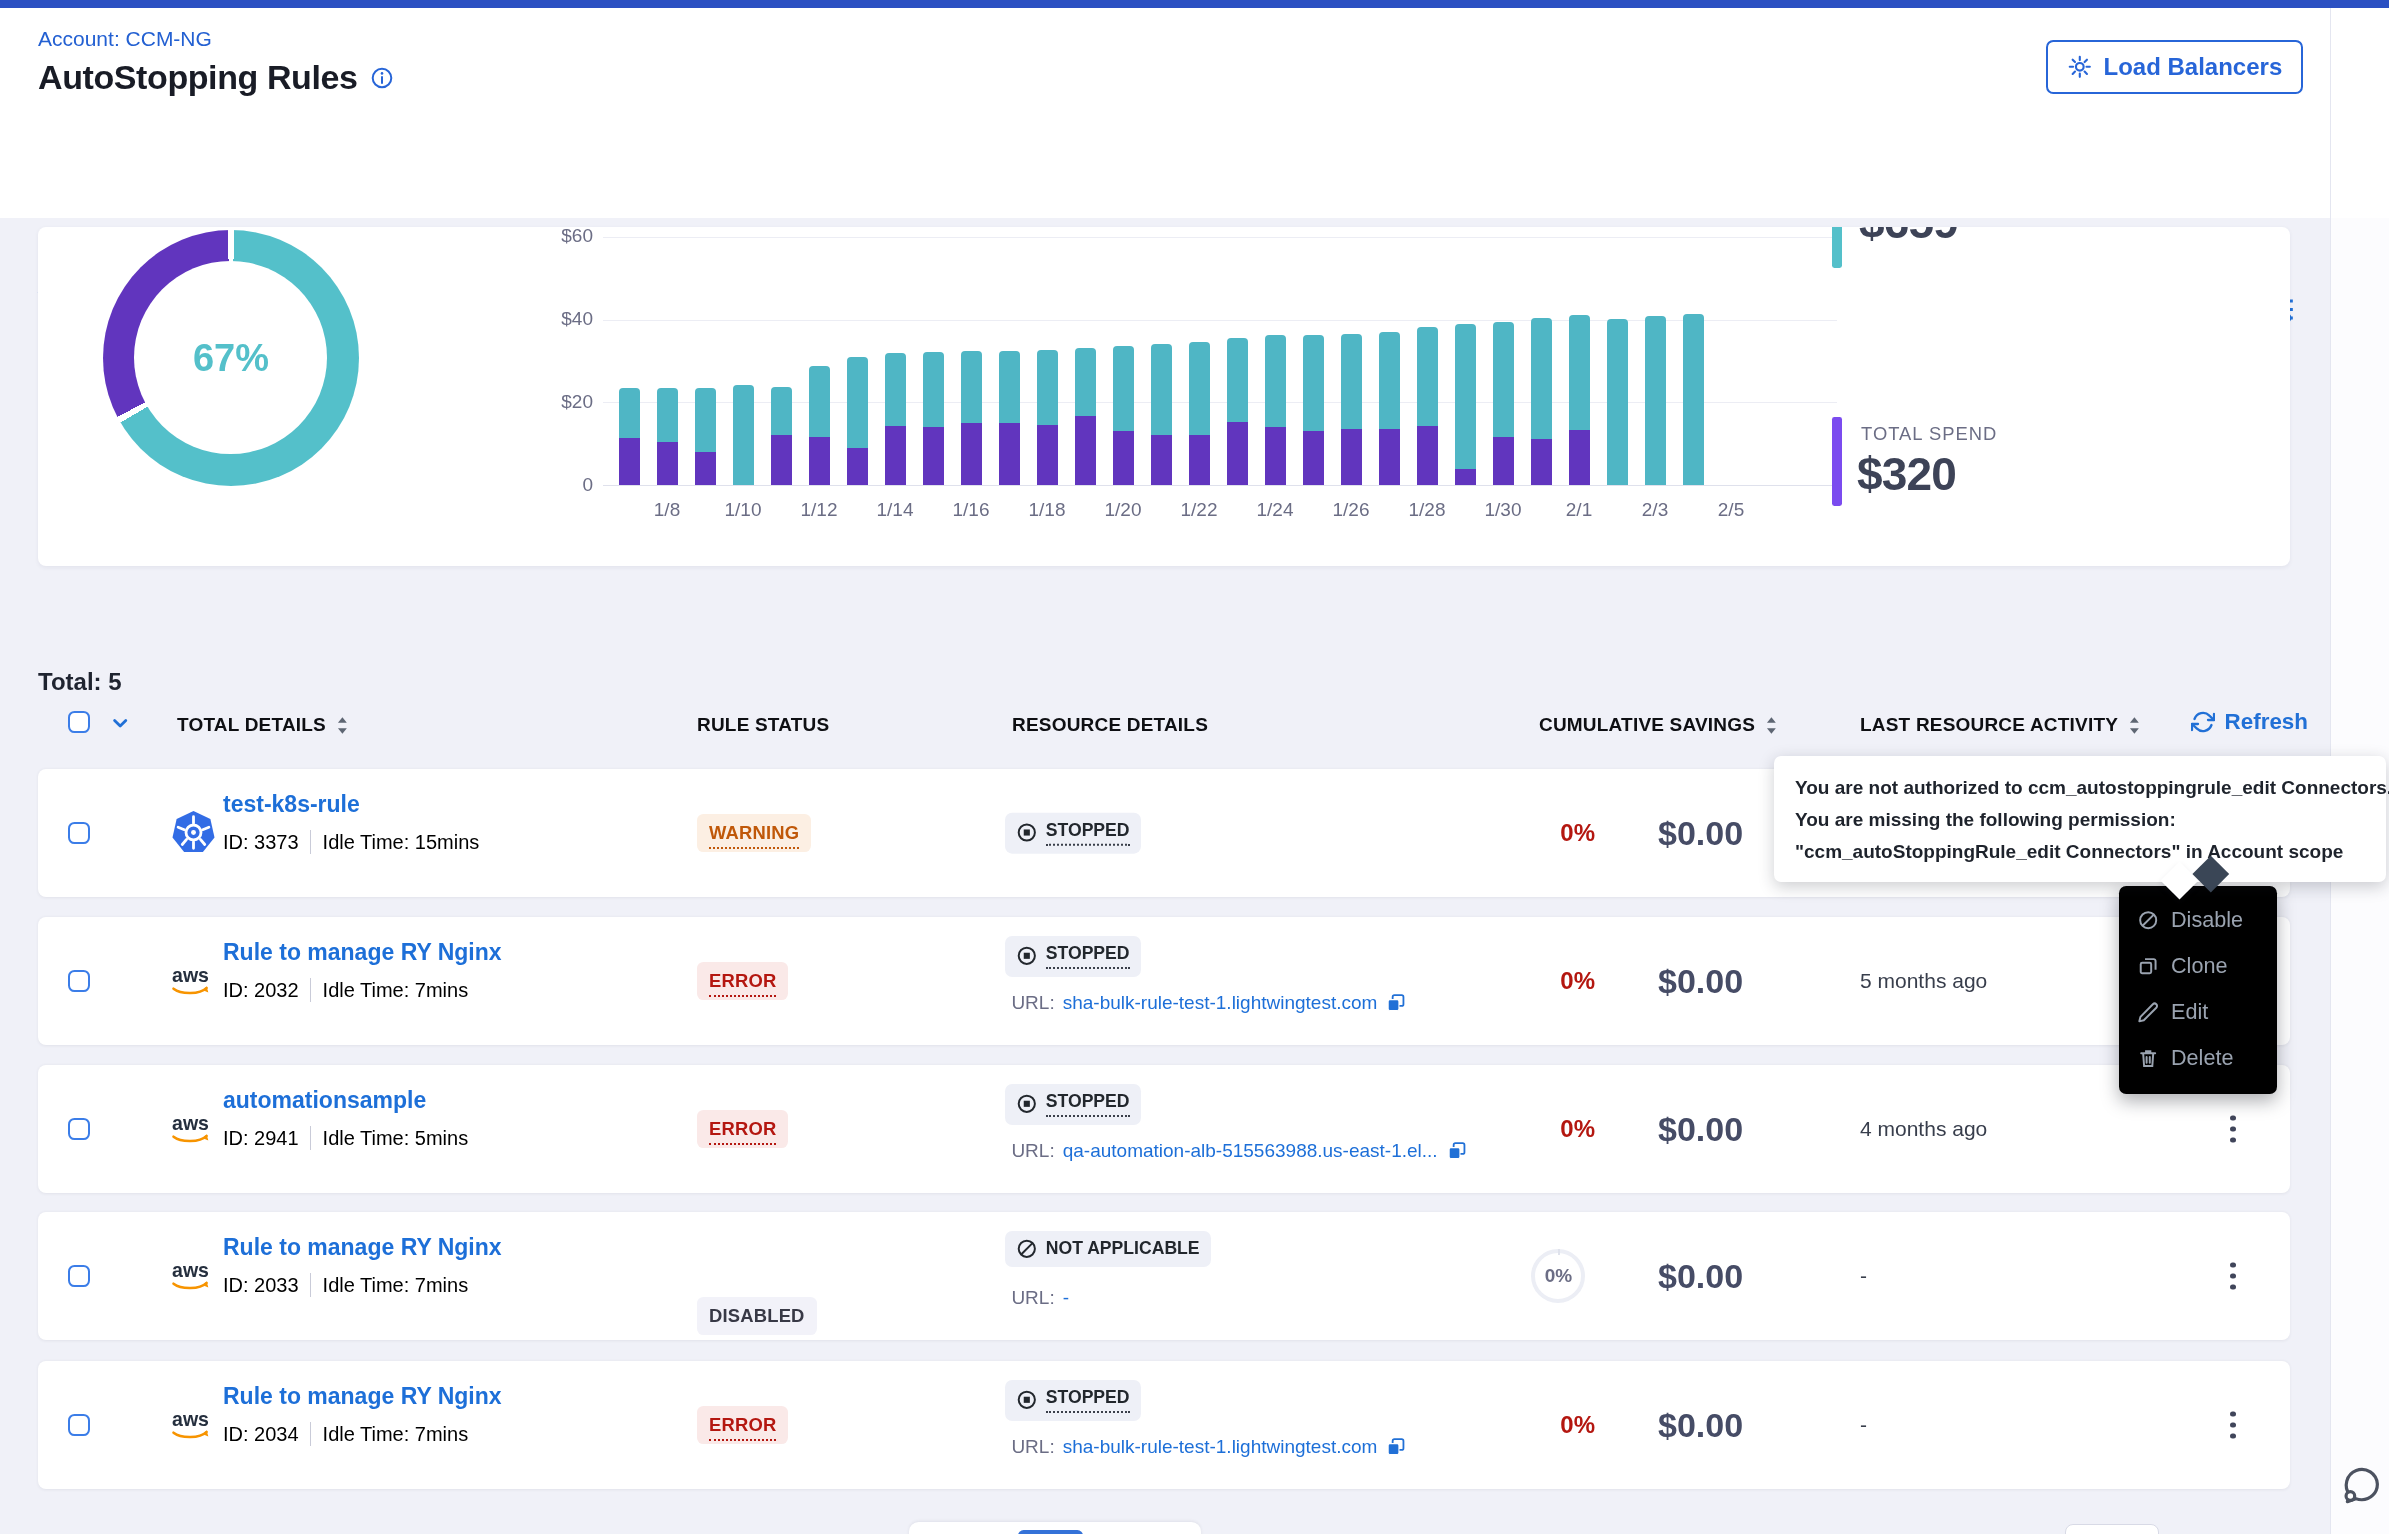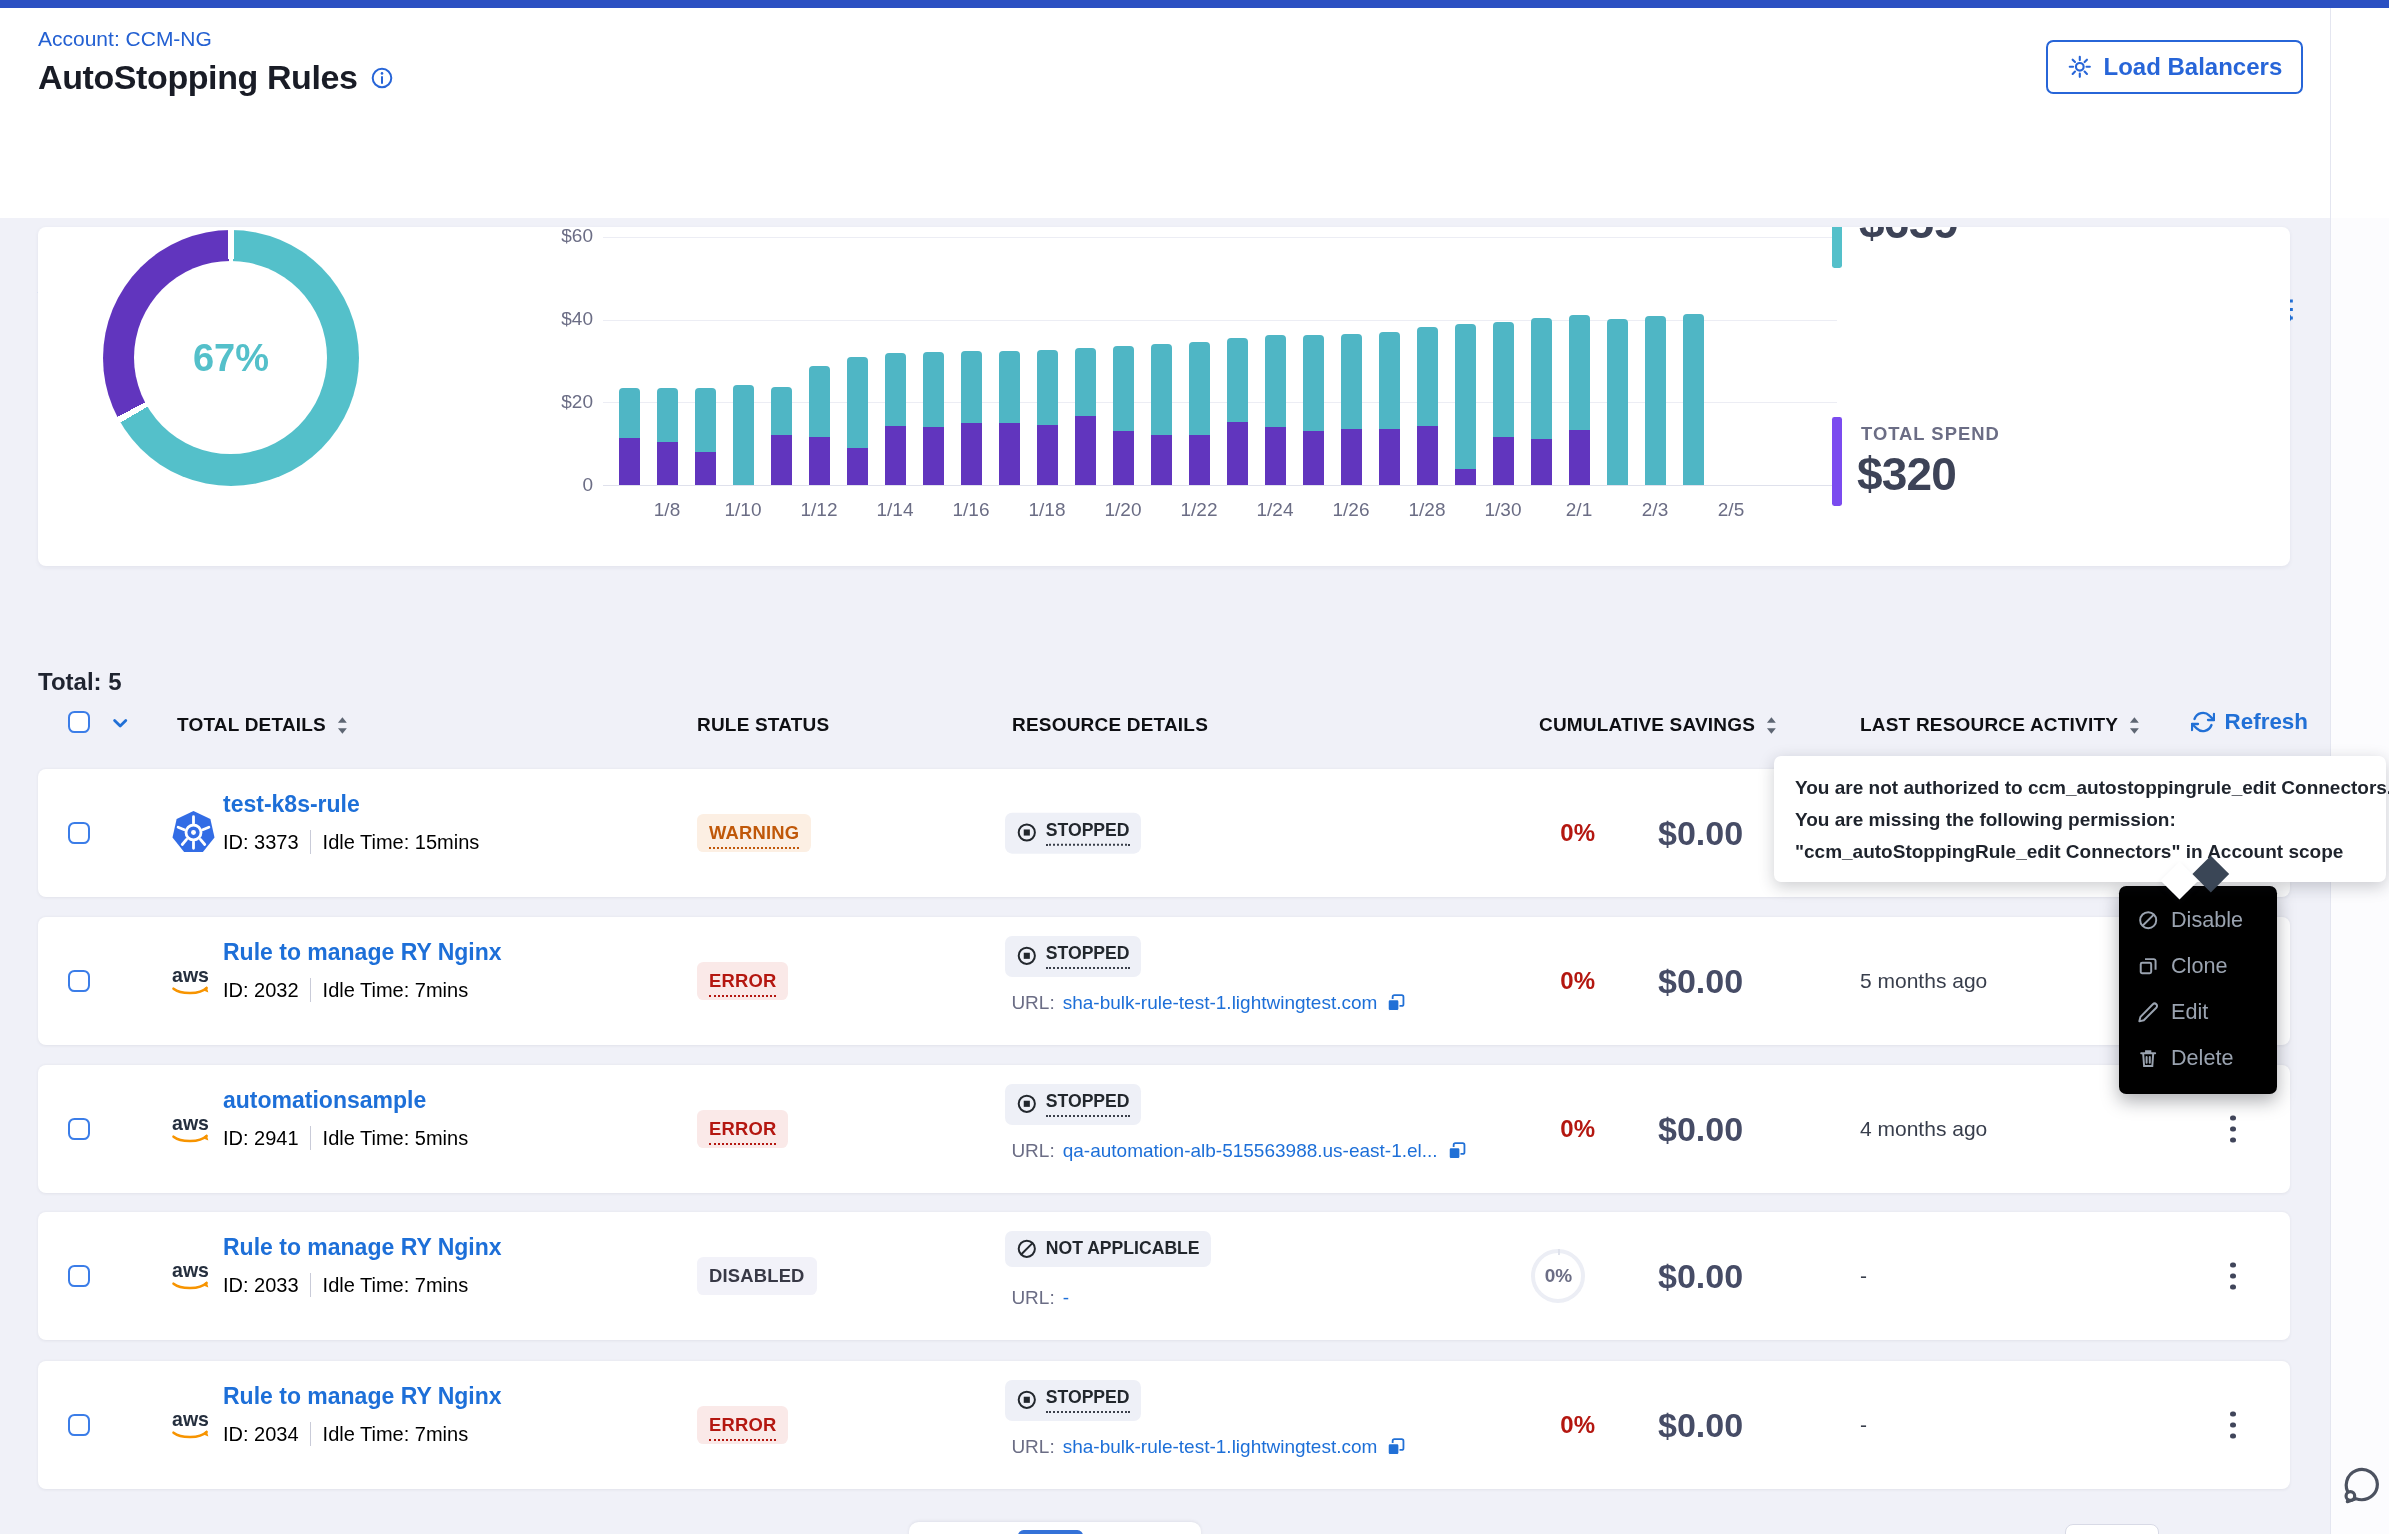--- a/index.html
+++ b/index.html
@@ -37,21 +37,21 @@
   .donut-label{position:absolute;left:0;top:0;width:256px;height:256px;display:flex;align-items:center;justify-content:center;
           font-size:38px;font-weight:bold;color:#54C0CA;z-index:2;}
   .plot{position:absolute;left:565px;top:9.6px;width:1234px;height:248px;}
   .gridline{position:absolute;left:0;width:100%;height:0.8px;background:#ECEDF4;}
   .gridline.base{background:#DFE1EC;}
   .ylabel{position:absolute;left:475px;width:80px;text-align:right;font-size:19px;color:#6B6D85;}
   .xlabel{position:absolute;top:272px;transform:translateX(-50%);font-size:19px;color:#6B6D85;}
   .bar-seg{position:absolute;width:21px;}
   .legend-swatch{position:absolute;width:10.4px;border-radius:2.4px;}
   .legend-big{position:absolute;font-size:46px;font-weight:bold;color:#3D4357;letter-spacing:-0.8px;}
-  .legend-cap{position:absolute;font-size:18.4px;font-weight:bold;color:#6B6D85;letter-spacing:1px;}
+  .legend-cap{position:absolute;font-size:18.4px;font-weight:normal;color:#6B6D85;letter-spacing:1px;}
   
   .total-count{position:absolute;left:38px;top:668px;font-size:24px;font-weight:bold;color:#1F2430;}
   .thead{position:absolute;left:0;top:706px;width:2316px;height:45px;}
   .cbx{display:inline-block;width:22.4px;height:22.4px;border:2px solid #3B7DE8;border-radius:6.4px;background:#fff;cursor:pointer;}
   .thead .cbx{position:absolute;left:68px;top:4.8px;}
   .th-chevron{position:absolute;left:109px;top:6.4px;width:22.4px;height:22.4px;cursor:pointer;}
   .th{position:absolute;top:8px;display:flex;align-items:center;gap:9.6px;font-size:19px;font-weight:bold;color:#0E0F13;
       letter-spacing:0.2px;cursor:pointer;}
   .refresh-btn{position:absolute;left:2191px;top:3.2px;display:flex;align-items:center;gap:9.6px;color:#2170D6;
       font-size:22.4px;font-weight:bold;cursor:pointer;}
@@ -59,21 +59,21 @@
       box-shadow:0 0.8px 3.2px rgba(40,41,61,.07);}
   .row-card .cbx{position:absolute;left:29.5px;top:53px;}
   .prov{position:absolute;left:125px;top:38px;width:53px;height:51px;display:flex;align-items:center;justify-content:flex-end;}
   .rule-link{position:absolute;left:185px;top:22.4px;font-size:23px;font-weight:bold;color:#1D6FD8;text-decoration:none;cursor:pointer;}
   .rule-sub{position:absolute;left:185px;top:61px;font-size:20px;color:#000000;display:flex;align-items:center;gap:11.2px;}
   .rule-sub .vbar{display:inline-block;width:1.6px;height:24px;background:#C9CBD8;}
   .badge{position:absolute;left:659px;top:50%;transform:translateY(-50%);border-radius:6.4px;padding:8px 12px;
       font-size:18.4px;font-weight:bold;letter-spacing:0.2px;}
   .badge.warn{color:#C05809;background:#FCEFE3;}
   .badge.error{color:#B41710;background:#FAE9E8;}
-  .badge.disabled{color:#383946;background:#F2F2F9;}
+  .badge.disabled{color:#383946;background:#F2F2F9;margin-top:40px;}
   .badge .dot-u{border-bottom:2.4px dotted currentColor;padding-bottom:4px;}
   .res-col{position:absolute;left:967px;top:0;height:100%;}
   .state-pill{position:absolute;left:0;background:#EEF0F7;border-radius:7.2px;padding:7.2px 11.2px;display:flex;align-items:center;
       gap:8px;font-size:17.6px;font-weight:bold;color:#22272D;white-space:nowrap;}
   .state-pill.centered{top:50%;transform:translateY(-50%);}
   .state-pill.topline{top:19px;}
   .state-pill .dotted{border-bottom:2.4px dotted #3A3F4A;padding-bottom:3.2px;}
   .url-line{position:absolute;left:6.4px;top:75px;display:flex;align-items:center;gap:8px;font-size:19px;white-space:nowrap;}
   .url-line .lbl{color:#6B6D85;}
   .url-line a{color:#1D6FD8;text-decoration:none;cursor:pointer;}

